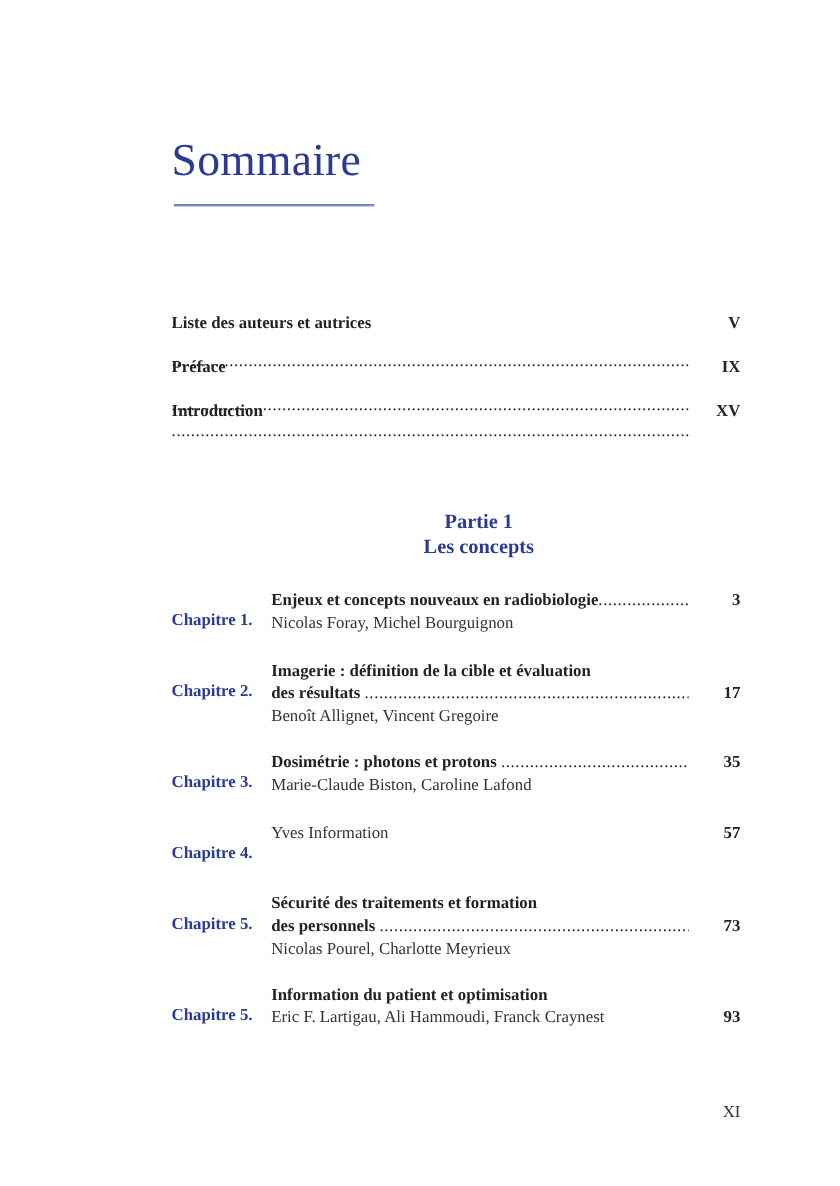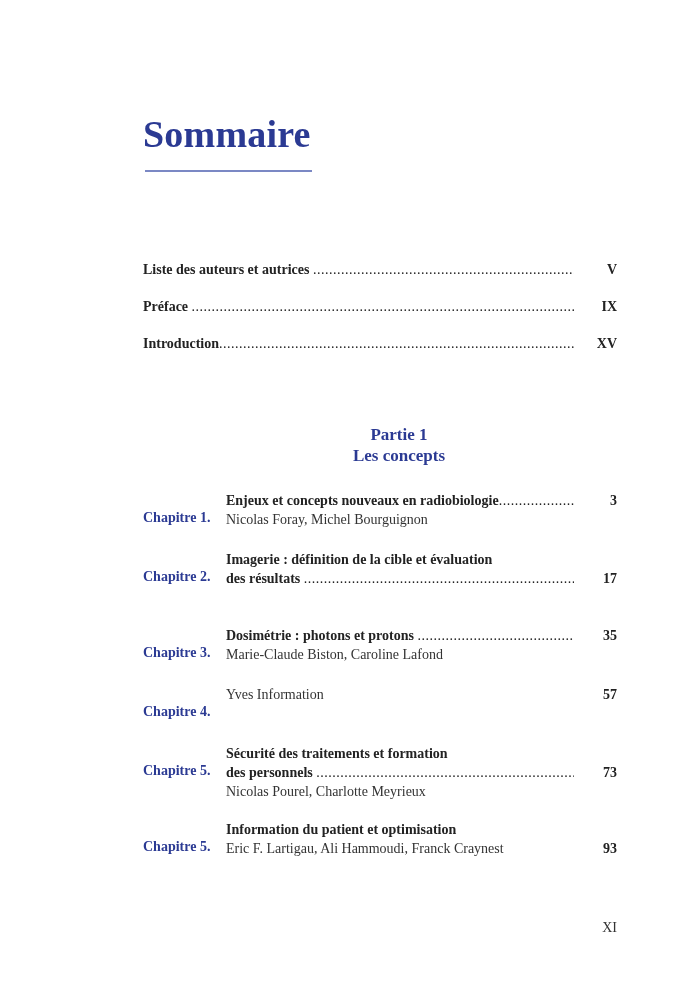--- a/index.html
+++ b/index.html
@@ -1,26 +1,26 @@
 <!DOCTYPE html>
 <html><head>
 <meta charset="utf-8">
 <style>
   html, body { margin: 0; padding: 0; background: #ffffff; }
   body { width: 700px; height: 988px; position: relative; overflow: hidden;
          font-family: "Liberation Serif", "DejaVu Serif", serif; color: #222; }
   .title { position: absolute; left: 143px; top: 112px; font-size: 38px;
-           color: #2b3a93; font-weight: bold; letter-spacing: 0.2px; }
+           color: #2b3a93; font-weight: normal; letter-spacing: 0.2px; }
   .title-rule { position: absolute; left: 145px; top: 170px; width: 167px; height: 2px;
                 background: #7b88c4; }
   .front { position: absolute; left: 143px; width: 474px; }
   .row { position: absolute; left: 0; width: 474px; height: 20px; font-size: 14px;
          font-weight: bold; color: #222; }
   .row .leader { position: absolute; left: 0; right: 43px; top: 0; display: flex;
-                 align-items: flex-start; overflow: hidden; white-space: nowrap; }
+                 align-items: flex-start; overflow: hidden; white-space: nowrap; flex-direction: column; }
   .row .leader .txt { flex: none; }
   .row .leader .dots { flex: 1; overflow: hidden; white-space: nowrap; font-weight: normal; letter-spacing: 0.5px; }
   .row .leader .dots::after { content: "......................................................................................................................................................................................................"; }
   .row .page { position: absolute; right: 0; top: 0; text-align: right; }
   .part { position: absolute; left: 0; width: 700px; top: 424px; text-align: center;
           color: #2b3a93; font-weight: bold; font-size: 17px; line-height: 21px; }
   .part div { margin-left: 98px; }
   .chap { position: absolute; left: 143px; width: 474px; font-size: 14px; }
   .chap .label { position: absolute; left: 0; top: 17px; color: #2b3a93; font-weight: bold; white-space: nowrap; }
   .chap .body { position: absolute; left: 83px; right: 0; top: 0; }
@@ -72,20 +72,21 @@
     <div class="authors">Nicolas Foray, Michel Bourguignon</div>
   </div>
 </div>
 
 <div class="chap" style="top:552px">
   <span class="label">Chapitre 2.</span>
   <div class="body">
     <div class="tline">Imagerie : définition de la cible et évaluation</div>
     <div class="tline leaderline"><span>des résultats</span>&nbsp;<span class="dots"></span></div>
     <span class="pg" style="top:19px">17</span>
+    <div class="authors">Benoît Allignet, Vincent Gregoire</div>
   </div>
 </div>
 
 <div class="chap" style="top:628px">
   <span class="label">Chapitre 3.</span>
   <div class="body">
     <div class="tline leaderline"><span>Dosimétrie : photons et protons</span>&nbsp;<span class="dots"></span></div>
     <span class="pg" style="top:0">35</span>
     <div class="authors">Marie-Claude Biston, Caroline Lafond</div>
   </div>

